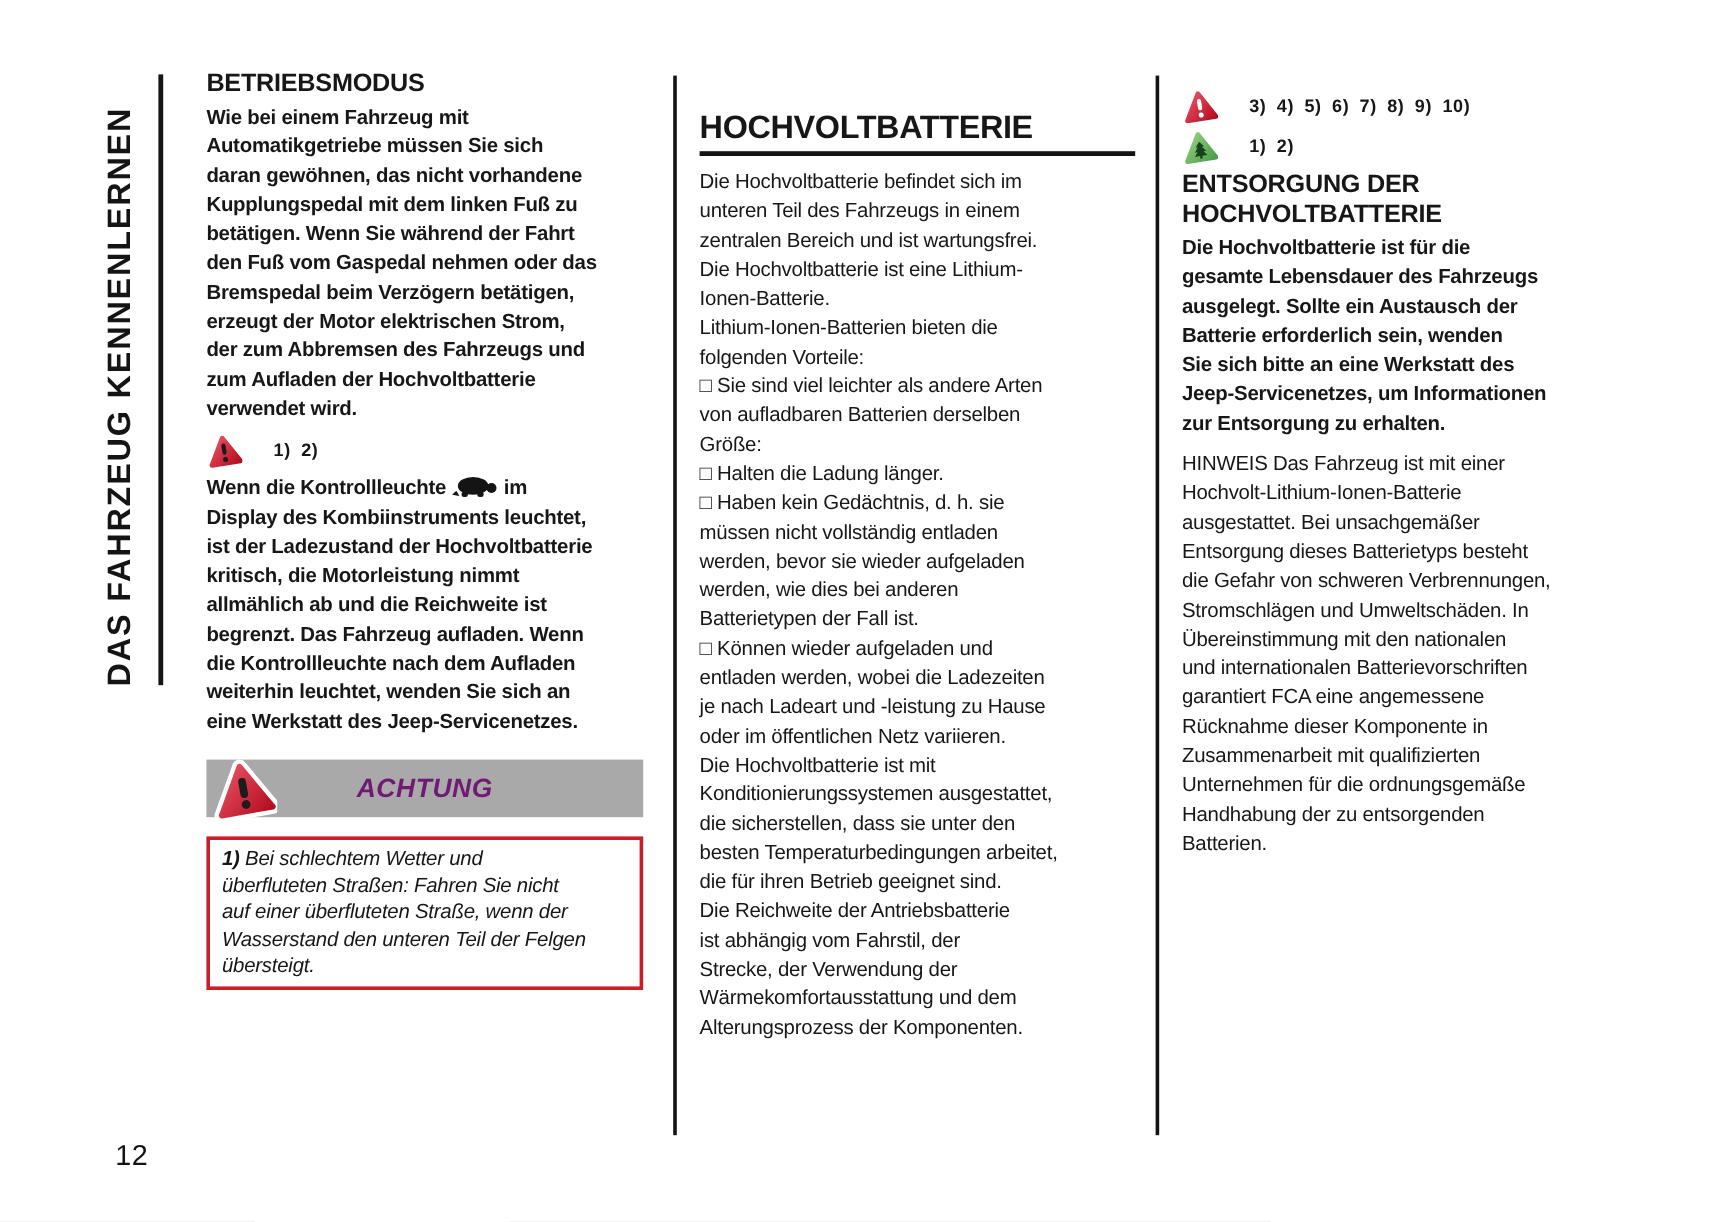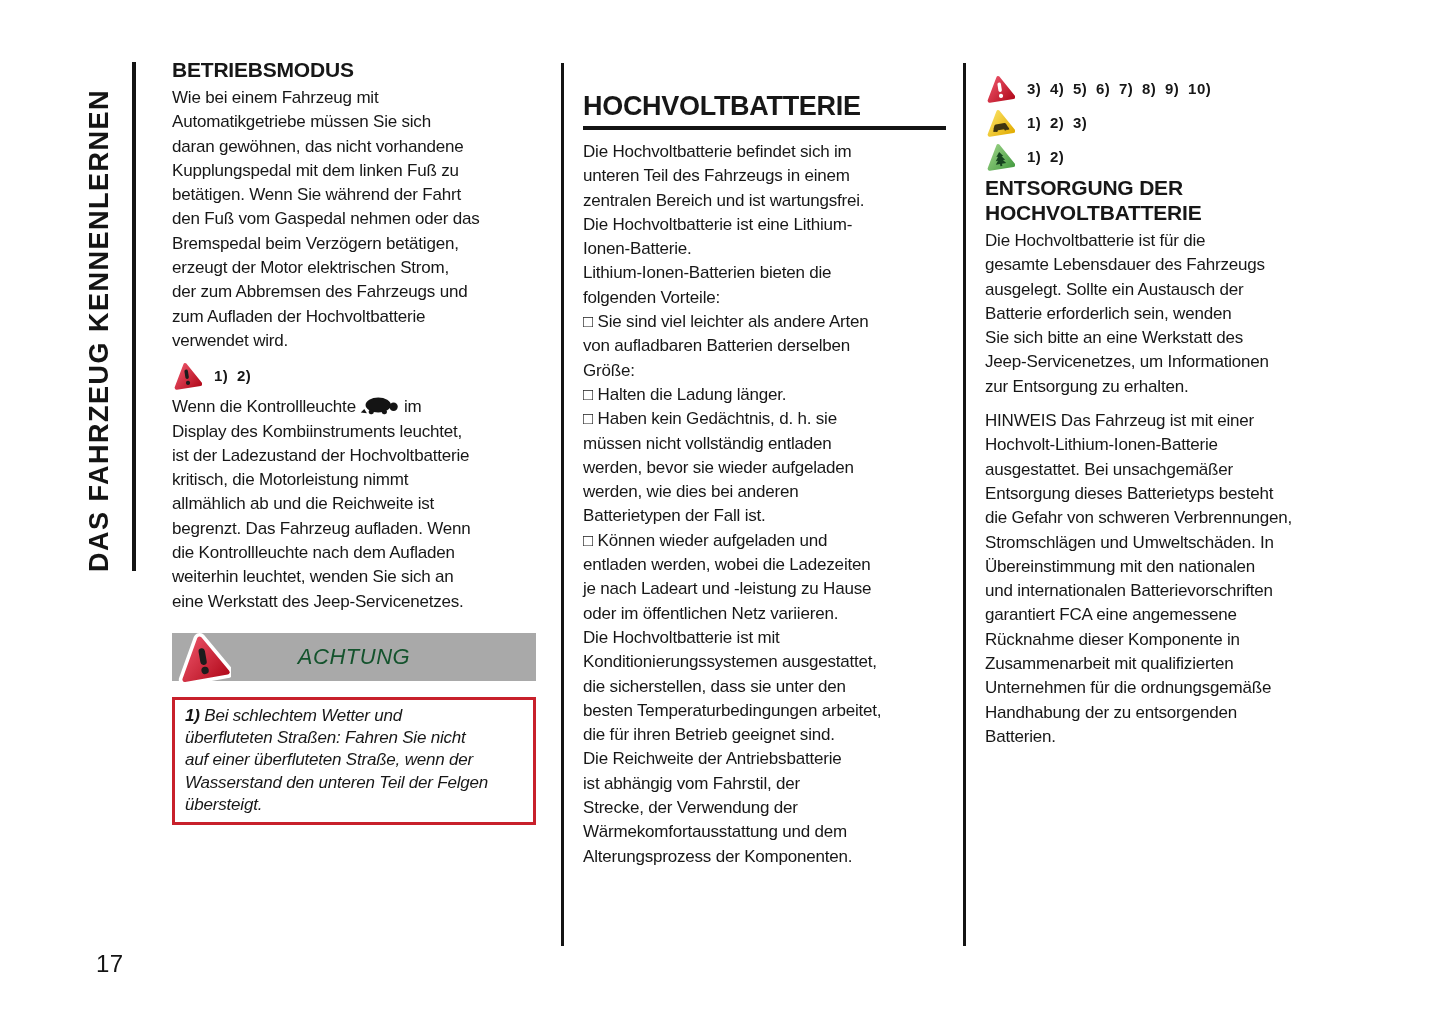--- a/index.html
+++ b/index.html
@@ -26,40 +26,40 @@
   .col2{left:583px;width:363px;}
   .col3{left:985px;width:397px;}
 
   
   .body-text{font-size:17px;line-height:24.3px;letter-spacing:-0.2px;white-space:pre-line;margin:0;}
   h2.sec{font-size:21px;font-weight:900;letter-spacing:-0.2px;margin:0;white-space:pre-line;line-height:25px;}
   h1.sec-big{
     font-size:27px;font-weight:900;letter-spacing:-0.3px;margin:36px 0 0 0;
     padding-bottom:6px;border-bottom:4px solid #141414;line-height:27px;
   }
-  .mt-body{margin-top:4px;}
+  .mt-body{margin-top:4px;font-weight:bold;}
   .col2 .body-text{margin-top:10px;}
 
   
-  .icon-row{display:flex;align-items:center;gap:12px;margin-top:8px;}
+  .icon-row{display:flex;align-items:center;gap:26px;margin-top:8px;}
   .icon-row .labels{font-size:15px;font-weight:700;letter-spacing:0.5px;word-spacing:4px;}
   .tri-icon{width:30px;height:29px;flex:0 0 auto;}
   .warn-list{margin-top:16px;}
   .warn-list .icon-row{margin-top:0;margin-bottom:3px;height:31px;}
 
   
   .turtle-svg{width:40px;height:21px;vertical-align:-3px;margin:0 4px;}
 
   
   .achtung-bar{
     position:relative;margin-top:19px;height:48px;background:#a9a9a9;
     display:flex;align-items:center;justify-content:center;
   }
   .achtung-bar .achtung-label{
-    font-size:22px;font-weight:400;font-style:italic;color:#14532d;letter-spacing:0.5px;
+    font-size:22px;font-weight:700;font-style:italic;color:#701a75;letter-spacing:0.5px;
   }
   .achtung-icon{position:absolute;left:3px;top:-3px;width:56px;height:54px;}
 
   
   .red-box{border:3px solid #c8202b;}
   .note-box{margin-top:16px;padding:5px 10px 6px 10px;}
   .note-box p{font-size:17px;line-height:22.2px;letter-spacing:-0.2px;font-style:italic;
     white-space:pre-line;margin:0;}
   .note-box .marker{font-weight:700;}
   .danger-box{padding:5px 12px;margin:5px 0 0 0;}
@@ -86,21 +86,21 @@
       <stop offset="0" stop-color="#9ed488"></stop>
         <stop offset="1" stop-color="#4b9f46"></stop>
     </linearGradient>
   </defs>
 </svg>
 
 <div class="page">
 
   <div class="sidebar-title">DAS FAHRZEUG KENNENLERNEN</div>
   <div class="sidebar-rule"></div>
-  <div class="page-number">17</div>
+  <div class="page-number">12</div>
 
   <div class="divider divider-1"></div>
   <div class="divider divider-2"></div>
 
   <div class="col col1">
     <h2 class="sec">BETRIEBSMODUS</h2>
     <p class="body-text mt-body">Wie bei einem Fahrzeug mit
 Automatikgetriebe müssen Sie sich
 daran gewöhnen, das nicht vorhandene
 Kupplungspedal mit dem linken Fuß zu
@@ -206,31 +206,20 @@
             <path d="M30 8 L54 50 L6 50 Z" fill="url(#gradRed)" stroke="url(#gradRed)" stroke-width="8" stroke-linejoin="round"></path>
             <rect x="26.5" y="17" width="7" height="19" rx="3.5" fill="#ffffff"></rect>
             <circle cx="30" cy="44" r="4.2" fill="#ffffff"></circle>
           </g>
         </svg>
         <span class="labels">3) 4) 5) 6) 7) 8) 9) 10)</span>
       </div>
       <div class="icon-row">
         <svg class="tri-icon" viewBox="0 0 60 58">
           <g transform="rotate(-9 30 31)">
-            <path d="M30 8 L54 50 L6 50 Z" fill="url(#gradYel)" stroke="url(#gradYel)" stroke-width="8" stroke-linejoin="round"></path>
-            <path d="M15 41 l3-7 q1-2.5 3.5-2.5 h17 q2.5 0 3.5 2.5 l3 7 q1.5 1 1.5 3 v2 h-5 l-1.5-2.5 h-19 l-1.5 2.5 h-5 v-2 q0-2 1.5-3 z" fill="#3e3410"></path>
-            <circle cx="21" cy="44" r="2.6" fill="#3e3410"></circle>
-            <circle cx="39" cy="44" r="2.6" fill="#3e3410"></circle>
-          </g>
-        </svg>
-        <span class="labels">1) 2) 3)</span>
-      </div>
-      <div class="icon-row">
-        <svg class="tri-icon" viewBox="0 0 60 58">
-          <g transform="rotate(-9 30 31)">
             <path d="M30 8 L54 50 L6 50 Z" fill="url(#gradGrn)" stroke="url(#gradGrn)" stroke-width="8" stroke-linejoin="round"></path>
             <path d="M30 20 l7 9 h-3.5 l6 8 h-4.5 l5.5 7 h-8.5 v4.5 h-4 v-4.5 h-8.5 l5.5-7 h-4.5 l6-8 h-3.5 z" fill="#16421f"></path>
           </g>
         </svg>
         <span class="labels">1) 2)</span>
       </div>
     </div>
 
     <h2 class="sec heading-gap">ENTSORGUNG DER
 HOCHVOLTBATTERIE</h2>

